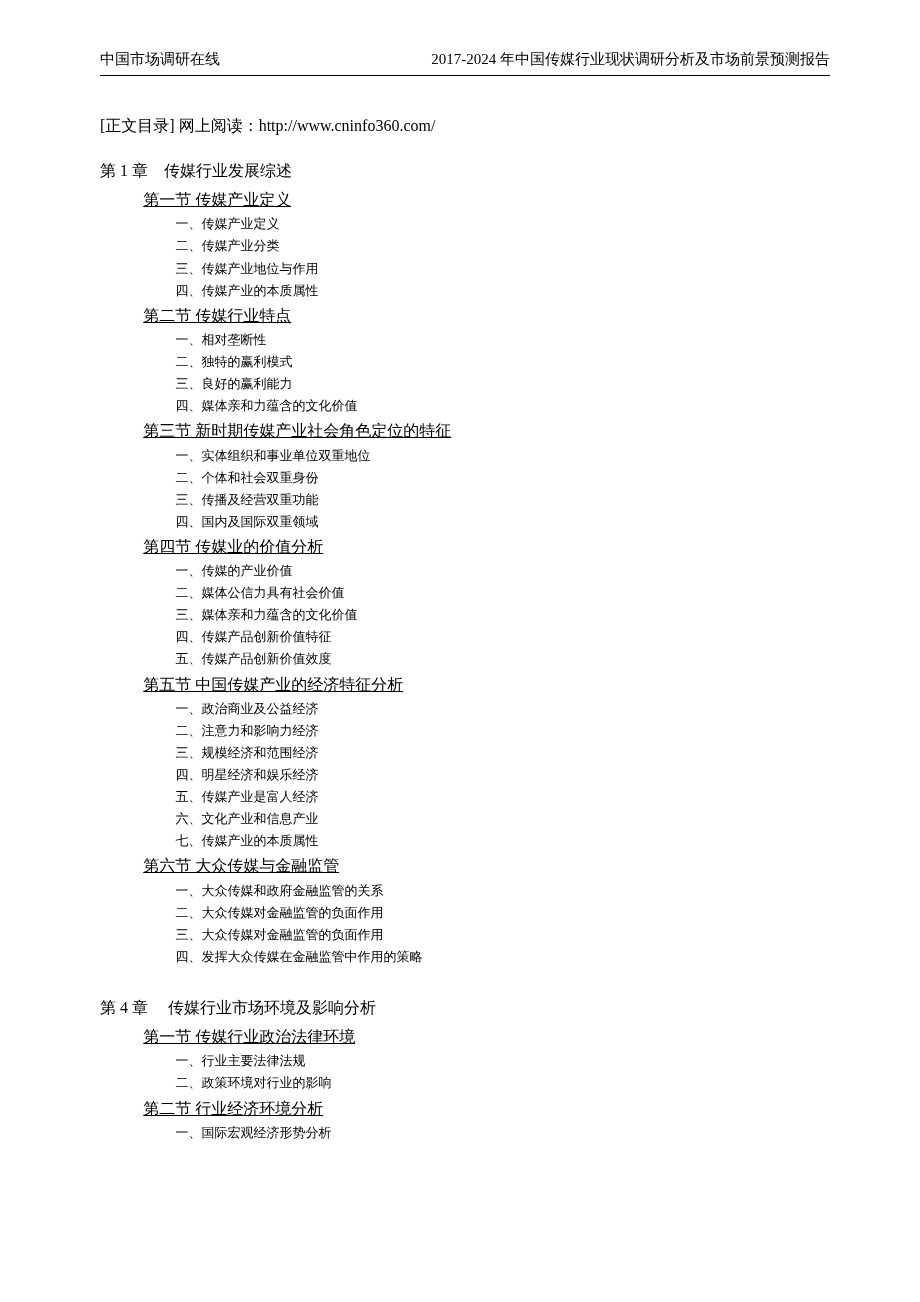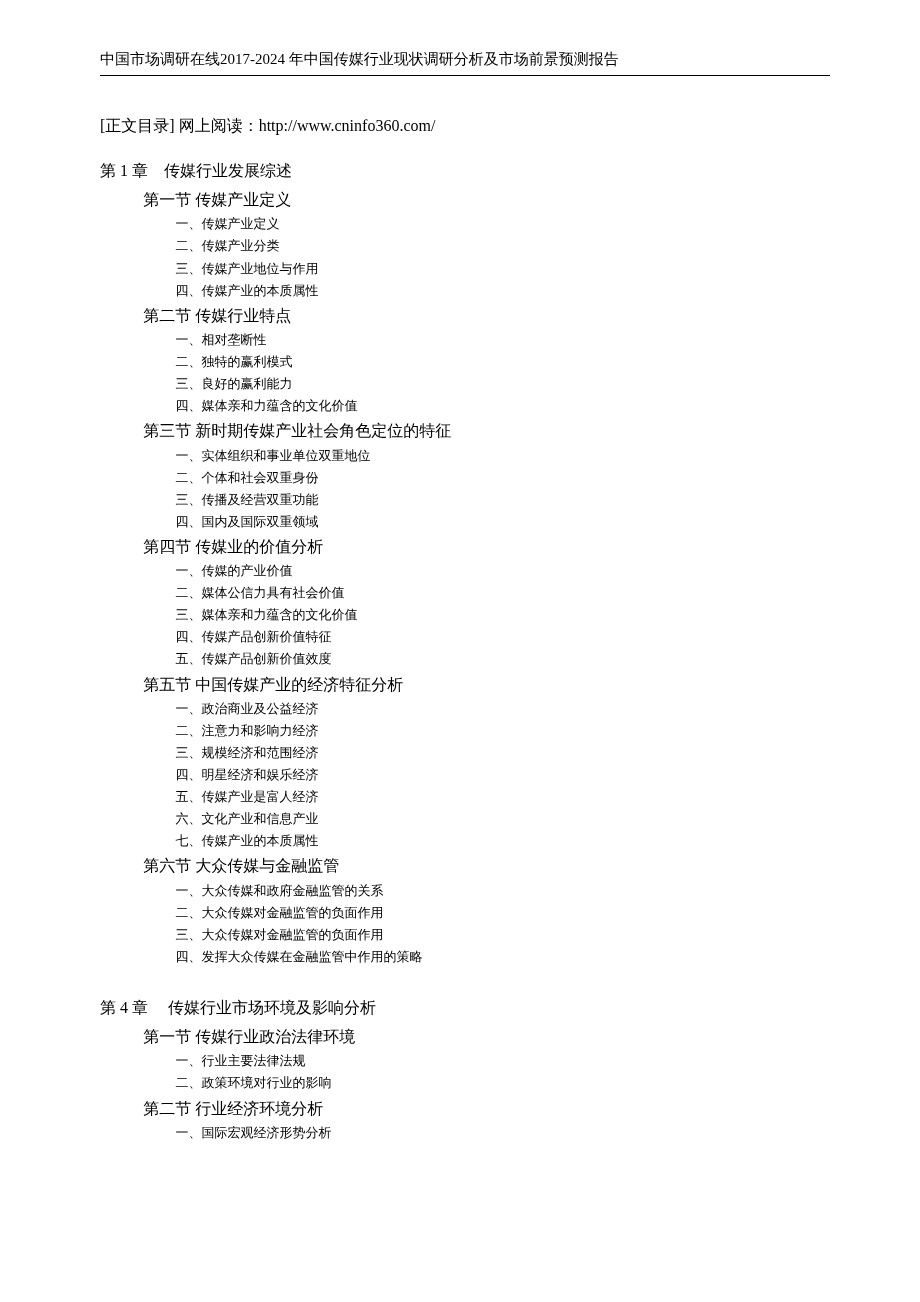--- a/index.html
+++ b/index.html
@@ -14,39 +14,41 @@
     box-sizing: border-box;
     position: relative;
   }
   .page {
     padding: 50px 90px 80px 100px;
     box-sizing: border-box;
     width: 920px;
   }
   .header {
     display: flex;
+    justify-content: space-between;
     font-size: 15px;
     padding-bottom: 6px;
     border-bottom: 1px solid #000;
     margin-bottom: 40px;
   }
   .intro {
     font-size: 16px;
     margin-bottom: 20px;
   }
   .chapter-title {
     font-size: 16px;
     margin-top: 6px;
     margin-bottom: 2px;
     line-height: 1.7;
   }
   .section-title {
     font-size: 16px;
     padding-left: 2.7em;
     line-height: 1.7;
+    text-decoration: underline;
   }
   .item {
     font-size: 13px;
     padding-left: 5.8em;
     line-height: 1.7;
   }
   .spacer {
     height: 20px;
   }
 </style>

